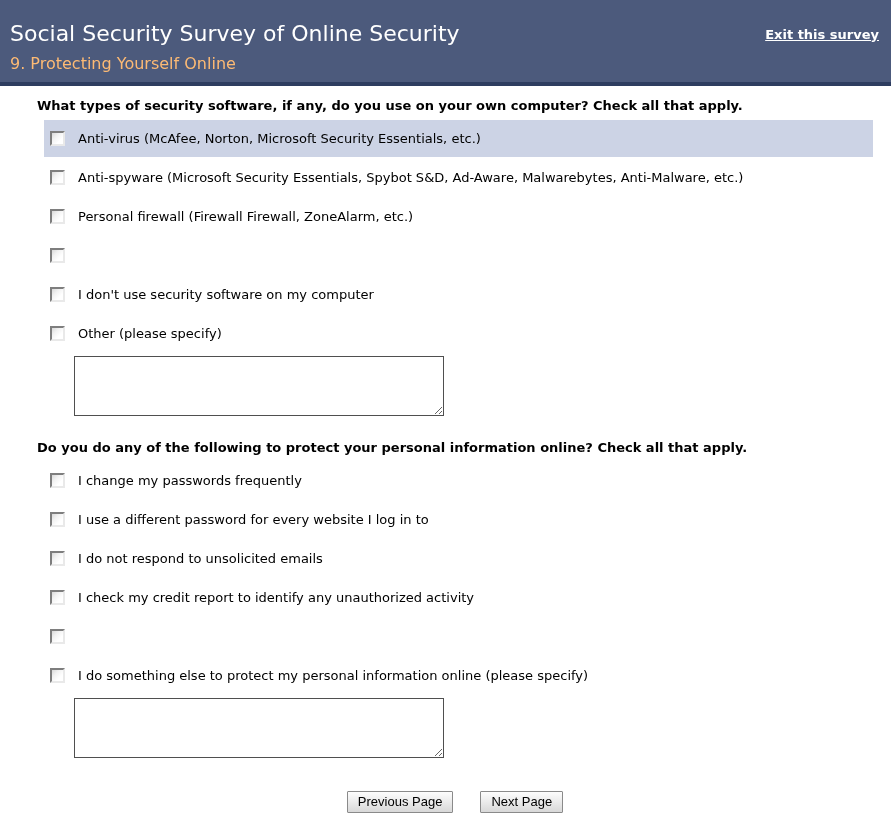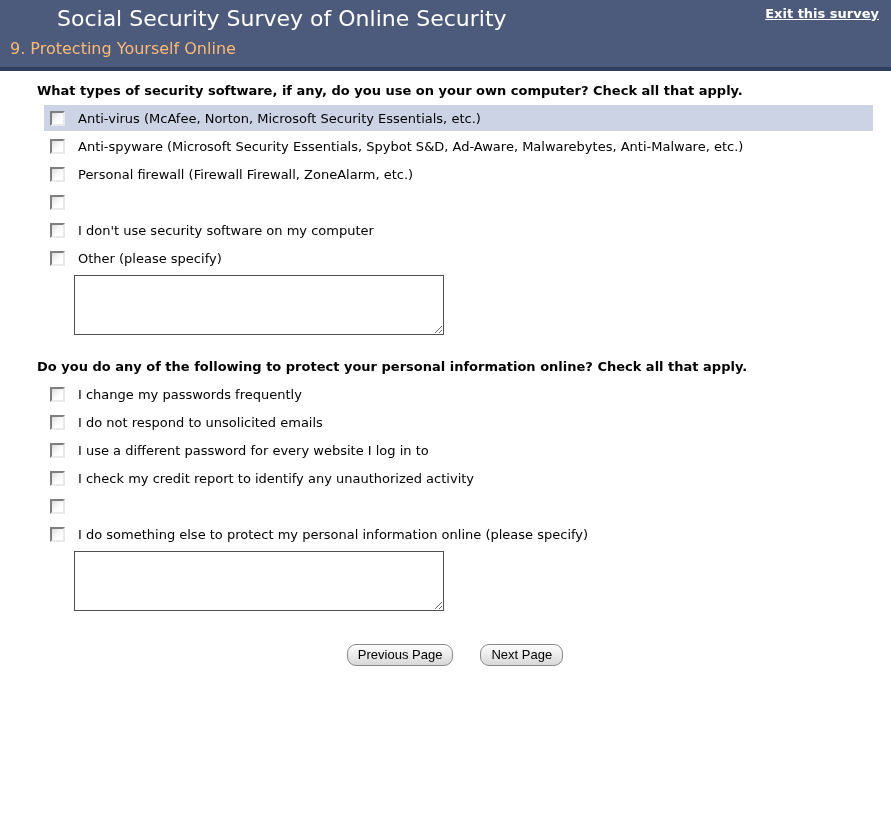--- a/index.html
+++ b/index.html
@@ -10,23 +10,22 @@
     background: #ffffff;
     font-family: "DejaVu Sans", "Liberation Sans", sans-serif;
     overflow: hidden;
   }
 
   
   .header { background: #4C5A7C; }
   .header-top {
     display: flex;
     justify-content: space-between;
-    align-items: flex-start;
-    padding: 5px 12px 0 10px;
-    margin-left: 47px;
+    align-items: center;
+    padding: 20px 12px 0 10px;
   }
   .title {
     color: #ffffff;
     font-size: 22px;
     font-weight: 400;
     margin: 0;
     line-height: 28px;
   }
   .exit-link {
     color: #ffffff;
@@ -49,21 +48,21 @@
   .q-heading {
     font-weight: bold;
     font-size: 13px;
     color: #000000;
     margin: 0 0 7px 0;
   }
 
   .option {
     display: flex;
     align-items: center;
-    height: 26px;
+    height: 37px;
     margin: 0 0 2px 7px;
     padding-left: 6px;
   }
   .option.highlighted { background: #CCD3E5; }
 
   .checkbox {
     width: 15px;
     height: 15px;
     flex: none;
     background: linear-gradient(135deg, #d9d9d9 0%, #f2f2f2 35%, #ffffff 70%);
@@ -96,21 +95,21 @@
     gap: 27px;
     margin-top: 33px;
   }
   .nav-btn {
     font-family: "Liberation Sans", sans-serif;
     font-size: 13px;
     color: #000000;
     padding: 2px 10px 3px 10px;
     background: linear-gradient(#fdfdfd, #e9e9e9 55%, #d8d8d8);
     border: 1px solid #8a8a8a;
-    border-radius: 9px;
+    border-radius: 1px;
     cursor: pointer;
   }
 </style>
 </head>
 <body>
 
 <div class="header">
   <div class="header-top">
     <h1 class="title">Social Security Survey of Online Security</h1>
     <a class="exit-link">Exit this survey</a>
@@ -153,25 +152,25 @@
 
   <div class="question question-2">
     <div class="q-heading">Do you do any of the following to protect your personal information online? Check all that apply.</div>
 
     <div class="option">
       <span class="checkbox"></span>
       <span class="option-label">I change my passwords frequently</span>
     </div>
     <div class="option">
       <span class="checkbox"></span>
-      <span class="option-label">I do not respond to unsolicited emails</span>
+      <span class="option-label">I use a different password for every website I log in to</span>
     </div>
     <div class="option">
       <span class="checkbox"></span>
-      <span class="option-label">I use a different password for every website I log in to</span>
+      <span class="option-label">I do not respond to unsolicited emails</span>
     </div>
     <div class="option">
       <span class="checkbox"></span>
       <span class="option-label">I check my credit report to identify any unauthorized activity</span>
     </div>
     <div class="option">
       <span class="checkbox"></span>
     </div>
     <div class="option">
       <span class="checkbox"></span>

